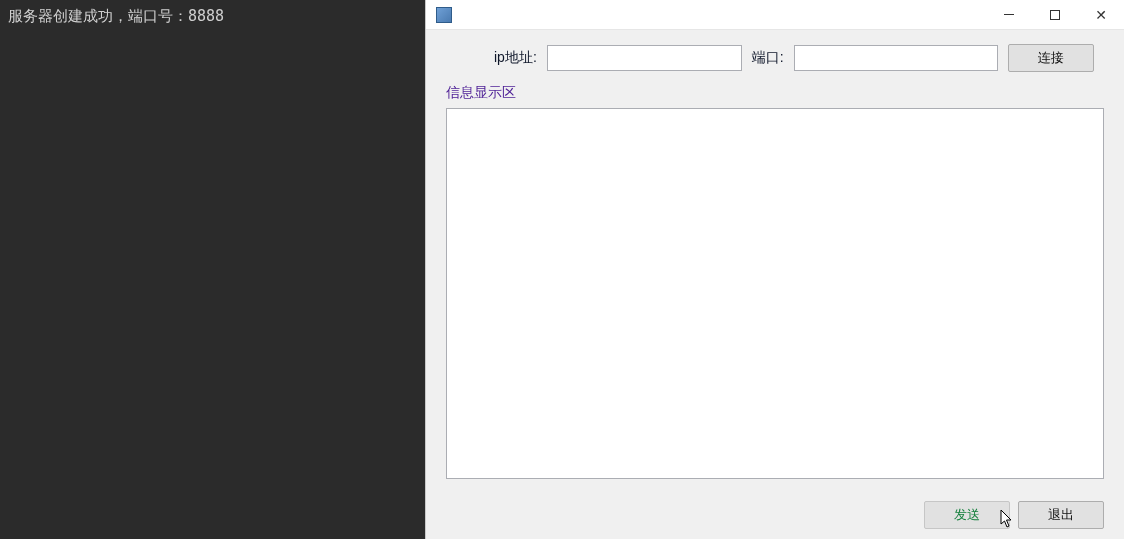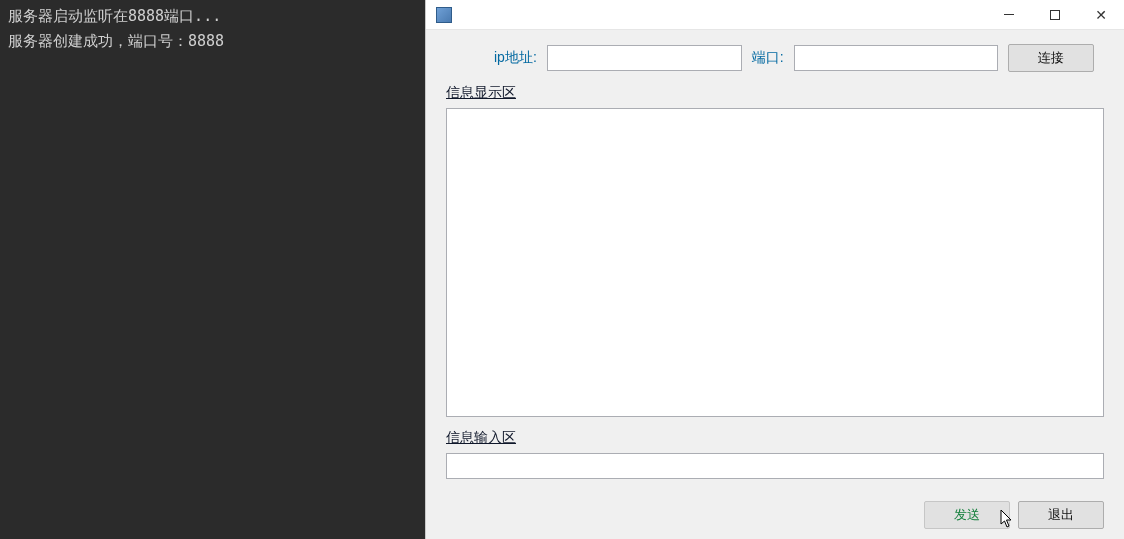--- a/index.html
+++ b/index.html
@@ -90,21 +90,21 @@
     }
     .row-connect {
       display: flex;
       align-items: center;
       gap: 10px;
       flex-wrap: nowrap;
     }
     .row-connect .spacer-left { width: 38px; }
     .form-label {
       font-size: 14px;
-      color: #0369a1;
+      color: #0f172a;
     }
     .text-input {
       height: 26px;
       border: 1px solid #abadb3;
       background: #fff;
       padding: 2px 6px;
       font-size: 13px;
     }
     .ip-input { width: 195px; }
     .port-input { width: 204px; }
@@ -119,23 +119,22 @@
       border-radius: 2px;
     }
     .btn:disabled {
       color: #15803d;
       background: #e1e1e1;
       border-color: #c6c6c6;
       cursor: default;
     }
     .section-label {
       font-size: 14px;
-      color: #0f172a;
+      color: #4c1d95;
       margin-bottom: 6px;
-      text-decoration: underline;
     }
     .display-area {
       flex: 1;
       border: 1px solid #abadb3;
       background: #fff;
       width: 100%;
       min-height: 260px;
       resize: none;
       padding: 4px;
       font-family: inherit;
@@ -164,21 +163,20 @@
       left: 554px;
       top: 18px;
       pointer-events: none;
     }
     .cursor svg { width: 14px; height: 20px; }
   </style>
 </head>
 <body>
 
 <div class="terminal-pane">
-  <div class="terminal-line">服务器启动监听在8888端口...</div>
   <div class="terminal-line">服务器创建成功，端口号：8888</div>
 </div>
 
 <div class="app-window">
   <div class="titlebar">
     <span class="titlebar-icon"></span>
     <div class="titlebar-controls">
       <div class="titlebar-btn" title="最小化">
         <span class="win-min"></span>
       </div>
@@ -199,24 +197,20 @@
       <span class="form-label">端口:</span>
       <input type="text" class="text-input port-input" value="" style="">
       <button class="btn">连接</button>
     </div>
 
     <div class="section flex1">
       <div class="section-label">信息显示区</div>
       <textarea class="display-area" readonly="" style=""></textarea>
     </div>
 
-    <div class="section">
-      <div class="section-label">信息输入区</div>
-      <input type="text" class="input-area" value="" style="">
-    </div>
 
     <div class="bottom-row">
       <button class="btn" id="send-btn" disabled="">发送</button>
       <button class="btn">退出</button>
       <div class="cursor">
         <svg viewBox="0 0 14 20">
             <path d="M1 1 L1 15 L4.5 12 L7 18 L9 17 L6.5 11 L11 11 Z" fill="#fff" stroke="#000" stroke-width="1"></path>
           </svg>
       </div>
     </div>

